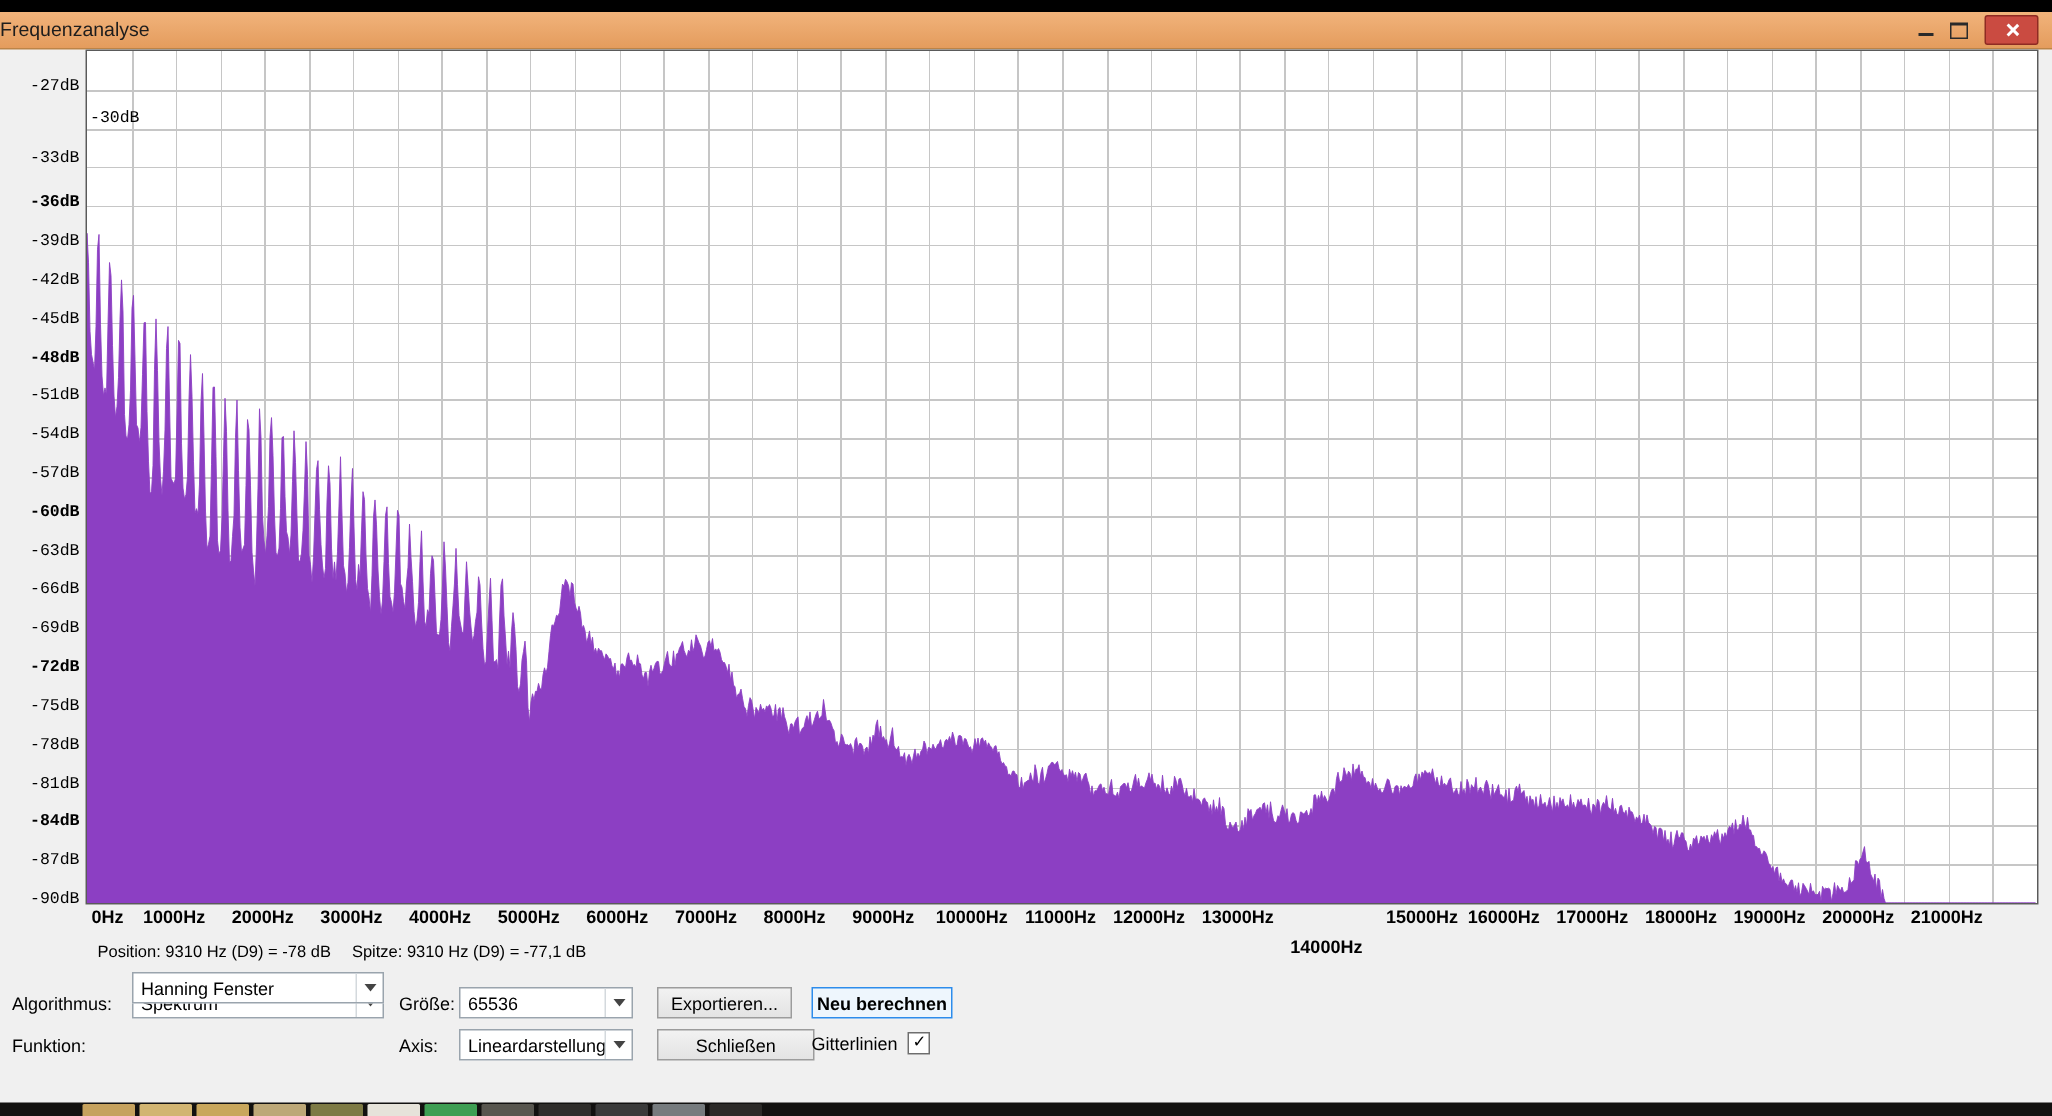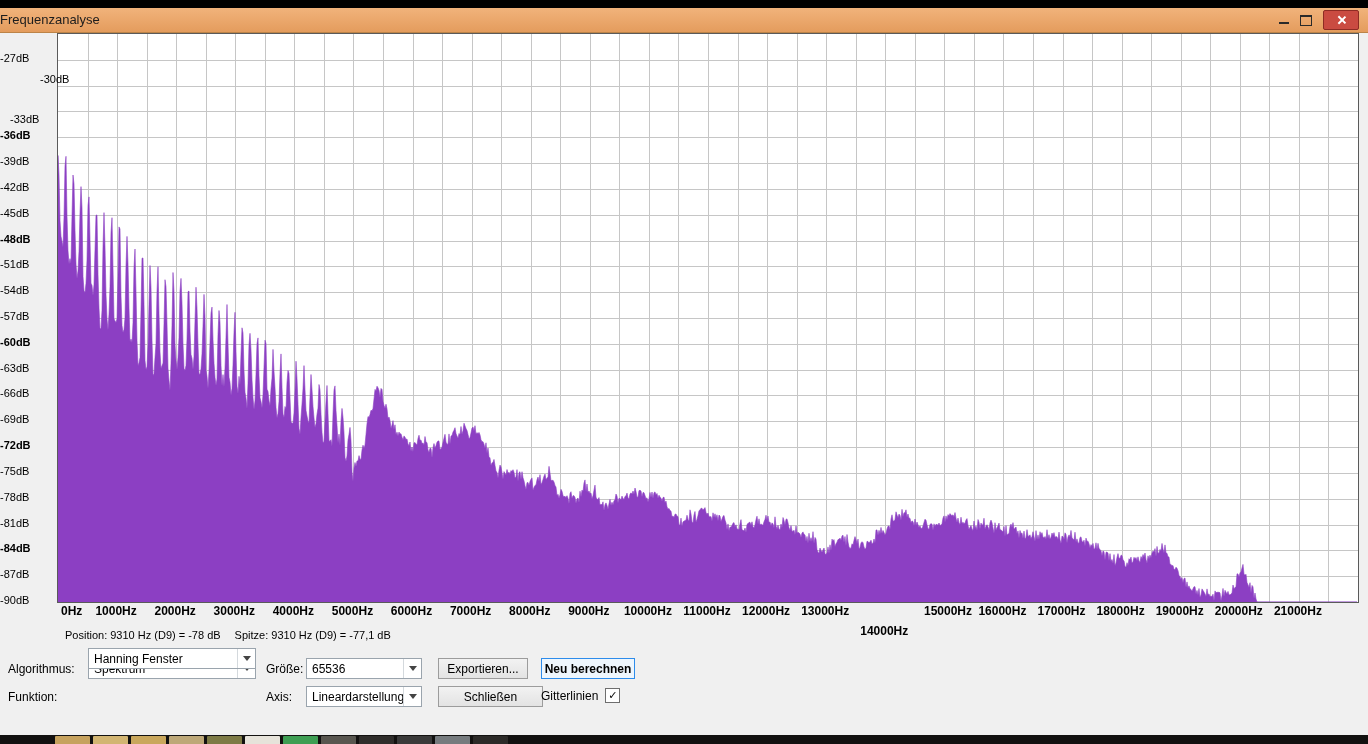--- a/index.html
+++ b/index.html
@@ -15,21 +15,21 @@
   .restore-glyph{width:10px;height:8px;border:1px solid #2a2a2a;border-top-width:2px;background:transparent;}
   .close-btn{width:34px;height:18px;background:#ca4b41;border:1px solid #8e2b23;border-radius:2px;position:relative;}
   .x-glyph{position:absolute;left:50%;top:50%;width:10px;height:10px;transform:translate(-50%,-50%);}
   .x-glyph::before,.x-glyph::after{content:"";position:absolute;left:4.5px;top:0;width:1.6px;height:10px;background:#fff;}
   .x-glyph::before{transform:rotate(45deg);}
   .x-glyph::after{transform:rotate(-45deg);}
 
   .plot-frame{position:absolute;left:57px;top:33px;width:1300px;height:568px;background:#fff;border:1px solid #5a5a5a;}
   .plot-frame svg{position:absolute;left:0;top:0;}
   #y-labels{position:absolute;left:0;top:33px;width:53px;height:568px;}
-  .ylab{position:absolute;left:0;width:53px;text-align:left;font-size:11px;color:#000;}
+  .ylab{position:absolute;left:0;width:53px;text-align:right;font-size:11px;color:#000;font-family:Liberation Mono, monospace;}
   .ylab.bold{font-weight:bold;}
   #x-labels{position:absolute;left:57px;top:604px;width:1302px;height:16px;}
   .xlab{position:absolute;top:0;width:80px;text-align:center;font-size:12px;font-weight:bold;color:#000;}
 
   .status{position:absolute;left:65px;top:629px;display:flex;gap:14px;font-size:11px;color:#000;}
 
   .frm-label{position:absolute;font-size:12px;color:#000;}
   .cmb{position:absolute;height:21px;background:#fff;border:1px solid #9aa4ad;box-sizing:border-box;}
   .cmb-value{position:absolute;left:5px;top:3px;font-size:12px;color:#000;white-space:nowrap;overflow:hidden;max-width:calc(100% - 22px);}
   .cmb-arrowbox{position:absolute;right:0;top:0;width:17px;height:100%;border-left:1px solid #d4d9dd;display:flex;align-items:center;justify-content:center;}
@@ -133,21 +133,21 @@
         <line x1="1182.5" y1="0" x2="1182.5" y2="568" stroke="#c6c6c6" stroke-width="1" shape-rendering="crispEdges"></line>
         <line x1="1211.5" y1="0" x2="1211.5" y2="568" stroke="#c6c6c6" stroke-width="1" shape-rendering="crispEdges"></line>
         <line x1="1241.5" y1="0" x2="1241.5" y2="568" stroke="#c6c6c6" stroke-width="1" shape-rendering="crispEdges"></line>
         <line x1="1270.5" y1="0" x2="1270.5" y2="568" stroke="#c6c6c6" stroke-width="1" shape-rendering="crispEdges"></line>
         <path d="M0,568L0,121.5L1,140.8L2,186.8L3,202.3L4,207.4L5,212.9L6,183.8L7,132.2L8,122.3L9,182.2L10,216.7L11,229.9L12,224.6L13,229.4L14,182.1L15,141.0L16,149.8L17,196.2L18,230.0L19,244.4L20,236.9L21,217.6L22,178.8L23,152.6L24,174.0L25,242.4L26,256.7L27,258.8L28,249.2L29,226.1L30,171.5L31,162.9L32,205.5L33,249.2L34,251.4L35,261.4L36,250.8L37,215.8L38,181.2L39,181.0L40,240.3L41,273.9L42,294.9L43,293.9L44,276.4L45,212.4L46,178.6L47,213.1L48,260.5L49,285.0L50,296.1L51,280.1L52,252.6L53,198.3L54,183.7L55,233.9L56,284.8L57,286.9L58,288.5L59,284.8L60,241.9L61,192.9L62,195.0L63,261.9L64,291.4L65,298.6L66,295.6L67,283.7L68,232.0L69,202.4L70,230.1L71,273.9L72,308.1L73,305.1L74,308.6L75,288.7L76,233.8L77,215.0L78,257.7L79,306.7L80,331.8L81,328.8L82,323.4L83,275.8L84,224.2L85,224.0L86,270.3L87,326.5L88,335.4L89,332.9L90,311.9L91,270.1L92,231.5L93,253.5L94,306.1L95,341.5L96,339.7L97,323.6L98,309.6L99,257.6L100,232.7L101,279.8L102,317.9L103,334.4L104,331.7L105,329.1L106,289.7L107,245.7L108,252.8L109,289.9L110,334.1L111,346.6L112,356.5L113,329.3L114,291.4L115,238.5L116,258.0L117,310.3L118,326.3L119,335.7L120,323.2L121,303.6L122,257.2L123,244.4L124,269.6L125,310.0L126,334.6L127,336.5L128,331.4L129,304.9L130,257.7L131,257.0L132,297.1L133,320.5L134,324.3L135,335.5L136,322.7L137,287.1L138,253.2L139,274.4L140,310.8L141,339.9L142,340.2L143,334.8L144,319.8L145,292.1L146,260.4L147,282.4L148,336.1L149,342.4L150,354.5L151,337.6L152,308.3L153,279.1L154,273.1L155,305.5L156,329.1L157,343.3L158,351.6L159,345.0L160,300.7L161,276.5L162,288.7L163,331.4L164,352.1L165,340.6L166,353.1L167,333.9L168,303.3L169,270.5L170,310.0L171,343.2L172,348.3L173,361.2L174,354.4L175,330.8L176,298.6L177,278.3L178,317.3L179,352.2L180,359.5L181,342.3L182,350.9L183,319.9L184,293.8L185,299.0L186,336.4L187,358.3L188,364.2L189,374.7L190,349.4L191,310.6L192,299.3L193,315.9L194,346.0L195,363.7L196,375.5L197,366.7L198,340.3L199,309.6L200,303.9L201,341.8L202,363.8L203,367.6L204,374.1L205,360.5L206,333.3L207,306.2L208,309.5L209,355.2L210,357.6L211,367.0L212,371.7L213,354.7L214,344.1L215,315.4L216,337.4L217,353.8L218,373.6L219,384.1L220,379.4L221,367.6L222,340.2L223,319.9L224,353.3L225,380.1L226,383.6L227,372.5L228,375.1L229,348.4L230,336.5L231,339.5L232,364.0L233,388.1L234,389.3L235,389.3L236,378.9L237,356.0L238,327.2L239,344.7L240,370.3L241,394.4L242,400.2L243,383.5L244,369.9L245,354.7L246,331.6L247,355.8L248,376.4L249,382.0L250,387.1L251,388.7L252,363.1L253,340.5L254,355.8L255,372.6L256,384.0L257,393.6L258,389.8L259,380.2L260,374.1L261,350.5L262,356.0L263,380.0L264,398.4L265,409.1L266,407.3L267,386.7L268,367.9L269,351.5L270,379.5L271,406.6L272,407.4L273,405.7L274,412.2L275,380.0L276,356.1L277,351.9L278,376.6L279,391.3L280,409.1L281,400.1L282,411.5L283,387.0L284,374.4L285,383.6L286,398.9L287,423.6L288,427.2L289,421.9L290,406.1L291,400.3L292,393.4L293,406.6L294,437.8L295,447.2L296,433.9L297,428.5L298,432.6L299,426.9L300,427.0L301,421.6L302,425.2L303,425.5L304,416.0L305,411.2L306,414.6L307,410.9L308,400.4L309,389.7L310,382.5L311,383.4L312,380.6L313,376.2L314,376.9L315,374.4L316,364.9L317,355.4L318,356.9L319,352.2L320,353.8L321,356.4L322,363.6L323,354.4L324,355.4L325,367.4L326,371.4L327,374.2L328,370.2L329,374.8L330,384.6L331,383.0L332,386.5L333,394.5L334,391.1L335,386.6L336,395.6L337,390.8L338,400.8L339,398.2L340,401.9L341,398.1L342,399.9L343,399.8L344,403.2L345,405.8L346,401.9L347,403.2L348,405.4L349,405.0L350,410.0L351,411.7L352,408.0L353,417.2L354,413.0L355,417.7L356,408.9L357,408.5L358,410.0L359,411.1L360,404.4L361,401.2L362,406.4L363,406.1L364,409.6L365,409.0L366,411.0L367,402.5L368,408.2L369,408.6L370,416.0L371,418.4L372,414.2L373,414.4L374,423.8L375,413.7L376,409.5L377,414.2L378,411.6L379,408.3L380,406.9L381,407.1L382,415.5L383,414.8L384,413.0L385,408.2L386,404.3L387,400.3L388,408.2L389,410.0L390,410.5L391,399.9L392,410.0L393,402.0L394,401.6L395,398.1L396,396.3L397,393.7L398,399.6L399,402.1L400,404.2L401,399.5L402,400.8L403,392.5L404,400.3L405,396.8L406,389.2L407,391.9L408,394.6L409,396.5L410,400.5L411,404.8L412,403.4L413,399.0L414,394.1L415,393.1L416,397.0L417,391.7L418,400.2L419,398.6L420,399.8L421,398.4L422,400.8L423,405.7L424,407.7L425,407.7L426,410.2L427,414.5L428,408.8L429,419.3L430,414.0L431,422.7L432,423.9L433,431.5L434,428.9L435,428.5L436,425.4L437,431.5L438,437.0L439,438.5L440,443.9L441,436.3L442,431.1L443,432.9L444,438.4L445,445.2L446,437.6L447,439.5L448,441.1L449,435.5L450,439.3L451,438.2L452,440.6L453,436.6L454,437.6L455,435.7L456,438.3L457,443.9L458,442.8L459,435.6L460,447.2L461,438.6L462,437.7L463,445.6L464,437.7L465,443.8L466,446.8L467,451.7L468,455.5L469,448.7L470,448.5L471,451.6L472,447.4L473,445.3L474,443.9L475,456.2L476,453.4L477,451.4L478,450.9L479,445.8L480,443.1L481,447.4L482,440.6L483,450.4L484,448.8L485,445.5L486,442.2L487,440.1L488,445.5L489,444.2L490,442.9L491,432.3L492,439.2L493,446.5L494,446.5L495,446.2L496,448.1L497,451.4L498,453.1L499,461.5L500,460.3L501,464.2L502,460.7L503,455.3L504,457.3L505,461.5L506,462.7L507,462.3L508,463.4L509,461.7L510,464.2L511,469.8L512,459.6L513,457.7L514,464.6L515,461.7L516,461.7L517,463.5L518,469.3L519,464.9L520,464.0L521,468.4L522,457.2L523,463.0L524,456.1L525,457.6L526,449.1L527,445.9L528,457.8L529,450.0L530,458.4L531,457.0L532,459.6L533,459.1L534,465.0L535,461.7L536,456.2L537,451.1L538,463.2L539,465.2L540,465.8L541,463.6L542,470.9L543,470.3L544,470.8L545,467.8L546,476.5L547,470.8L548,468.9L549,471.4L550,475.3L551,469.8L552,465.3L553,471.5L554,468.2L555,470.9L556,466.7L557,466.0L558,460.0L559,462.1L560,469.1L561,464.3L562,464.6L563,465.9L564,462.1L565,464.6L566,465.4L567,462.4L568,461.9L569,459.1L570,463.8L571,464.9L572,460.1L573,458.8L574,460.3L575,457.0L576,460.3L577,454.0L578,457.5L579,463.3L580,462.9L581,456.6L582,456.3L583,457.0L584,462.8L585,458.4L586,458.7L587,461.6L588,464.7L589,463.8L590,468.0L591,464.4L592,458.4L593,463.6L594,458.0L595,464.5L596,458.7L597,457.9L598,461.1L599,459.4L600,464.3L601,461.2L602,463.1L603,464.2L604,466.9L605,463.6L606,463.1L607,468.8L608,467.1L609,472.8L610,475.2L611,474.4L612,476.6L613,477.1L614,482.7L615,482.0L616,483.5L617,480.2L618,480.0L619,482.2L620,482.5L621,490.7L622,491.2L623,484.1L624,492.4L625,487.8L626,487.3L627,486.4L628,486.3L629,481.2L630,485.5L631,487.2L632,475.8L633,480.1L634,487.9L635,489.0L636,481.0L637,477.5L638,488.2L639,485.4L640,481.6L641,476.7L642,476.0L643,474.3L644,474.3L645,476.0L646,474.9L647,473.6L648,478.5L649,480.4L650,479.0L651,482.4L652,483.0L653,482.5L654,487.3L655,478.8L656,483.4L657,479.8L658,484.0L659,480.8L660,487.1L661,481.0L662,482.0L663,487.8L664,485.0L665,482.3L666,481.4L667,486.1L668,489.0L669,495.8L670,489.9L671,496.8L672,493.1L673,493.3L674,491.4L675,489.2L676,488.6L677,493.0L678,490.8L679,495.0L680,495.2L681,495.7L682,489.7L683,485.6L684,495.7L685,496.2L686,496.9L687,494.1L688,498.4L689,490.4L690,489.6L691,488.4L692,488.3L693,491.3L694,487.8L695,492.9L696,494.0L697,490.7L698,485.8L699,482.2L700,490.2L701,484.8L702,490.9L703,489.9L704,490.8L705,491.3L706,487.8L707,485.4L708,481.2L709,486.3L710,482.1L711,488.5L712,488.0L713,492.0L714,488.8L715,490.1L716,494.1L717,482.8L718,492.1L719,494.9L720,491.2L721,494.9L722,496.1L723,490.0L724,493.8L725,483.5L726,486.4L727,491.1L728,485.3L729,484.9L730,488.7L731,493.7L732,496.3L733,491.5L734,497.2L735,497.3L736,496.2L737,500.7L738,491.8L739,498.9L740,498.6L741,498.8L742,500.1L743,503.4L744,499.0L745,497.9L746,500.3L747,501.0L748,507.4L749,502.4L750,509.3L751,499.2L752,507.5L753,503.7L754,507.4L755,497.7L756,509.6L757,503.4L758,505.1L759,515.6L760,518.2L761,519.2L762,514.0L763,516.5L764,518.2L765,516.0L766,514.0L767,519.6L768,520.6L769,518.8L770,512.9L771,519.2L772,510.8L773,516.8L774,505.1L775,507.2L776,505.6L777,512.8L778,509.8L779,508.2L780,505.6L781,505.3L782,504.1L783,506.6L784,501.9L785,501.2L786,508.2L787,502.5L788,511.8L789,500.5L790,508.1L791,512.9L792,514.4L793,514.0L794,509.8L795,511.0L796,506.3L797,502.6L798,505.8L799,509.7L800,505.1L801,514.7L802,513.5L803,508.9L804,507.7L805,508.7L806,513.0L807,515.2L808,514.1L809,507.3L810,507.6L811,508.7L812,508.0L813,506.2L814,509.9L815,509.3L816,505.0L817,509.1L818,496.0L819,495.9L820,501.2L821,496.3L822,499.9L823,493.4L824,499.4L825,496.4L826,498.4L827,501.0L828,499.2L829,495.0L830,492.2L831,492.0L832,495.6L833,485.1L834,480.8L835,486.8L836,487.3L837,485.5L838,477.8L839,481.1L840,483.8L841,480.1L842,481.4L843,486.3L844,475.3L845,482.8L846,478.7L847,478.9L848,475.8L849,483.2L850,480.0L851,484.2L852,484.3L853,488.7L854,486.9L855,487.6L856,491.7L857,485.0L858,491.6L859,488.0L860,490.8L861,493.4L862,491.8L863,494.6L864,494.4L865,491.9L866,488.4L867,485.2L868,486.2L869,490.7L870,494.7L871,495.2L872,490.4L873,489.7L874,490.1L875,496.3L876,489.8L877,492.4L878,490.3L879,490.6L880,491.2L881,489.0L882,491.4L883,491.2L884,489.8L885,484.1L886,481.9L887,488.3L888,481.9L889,485.8L890,480.6L891,482.3L892,479.6L893,481.0L894,481.7L895,480.8L896,483.0L897,478.5L898,484.2L899,488.5L900,484.1L901,489.0L902,490.4L903,483.2L904,489.6L905,488.2L906,489.8L907,488.9L908,486.0L909,484.6L910,491.4L911,495.4L912,493.3L913,491.5L914,495.1L915,496.4L916,487.0L917,494.7L918,492.1L919,496.3L920,485.5L921,488.2L922,495.1L923,489.1L924,490.9L925,491.0L926,484.2L927,495.2L928,492.3L929,490.7L930,493.1L931,495.9L932,488.8L933,486.1L934,488.8L935,494.0L936,499.2L937,488.7L938,496.2L939,493.7L940,491.9L941,489.1L942,496.0L943,495.8L944,497.3L945,497.7L946,492.5L947,502.4L948,491.5L949,501.3L950,499.9L951,499.8L952,492.4L953,490.1L954,493.5L955,488.6L956,495.3L957,494.2L958,493.0L959,499.8L960,496.9L961,503.9L962,496.5L963,499.7L964,498.9L965,504.5L966,497.1L967,504.8L968,503.4L969,495.6L970,502.2L971,502.2L972,500.8L973,504.8L974,502.5L975,497.7L976,502.6L977,507.5L978,496.6L979,505.4L980,500.9L981,505.5L982,497.7L983,501.0L984,498.6L985,503.3L986,503.9L987,502.5L988,505.2L989,495.7L990,504.5L991,500.7L992,505.2L993,503.2L994,499.0L995,501.4L996,498.6L997,503.4L998,502.6L999,502.9L1000,505.6L1001,498.1L1002,505.9L1003,509.5L1004,502.0L1005,502.8L1006,505.5L1007,498.8L1008,500.5L1009,509.1L1010,503.1L1011,500.9L1012,502.9L1013,496.4L1014,503.9L1015,504.8L1016,506.2L1017,498.2L1018,507.9L1019,504.9L1020,509.0L1021,509.2L1022,503.4L1023,502.9L1024,507.4L1025,508.3L1026,506.2L1027,511.9L1028,504.1L1029,507.4L1030,507.2L1031,509.7L1032,514.1L1033,510.6L1034,512.4L1035,509.4L1036,515.3L1037,514.4L1038,508.8L1039,515.6L1040,509.3L1041,514.5L1042,515.4L1043,516.9L1044,521.8L1045,517.0L1046,517.7L1047,525.9L1048,518.3L1049,518.0L1050,519.2L1051,526.8L1052,519.6L1053,527.7L1054,525.5L1055,529.6L1056,520.5L1057,531.8L1058,528.9L1059,523.3L1060,519.6L1061,524.5L1062,524.3L1063,521.2L1064,521.4L1065,525.9L1066,526.8L1067,532.3L1068,533.3L1069,528.7L1070,531.8L1071,524.7L1072,526.1L1073,523.1L1074,529.2L1075,527.7L1076,523.3L1077,524.9L1078,523.5L1079,526.8L1080,522.8L1081,526.9L1082,528.5L1083,522.5L1084,524.9L1085,520.5L1086,523.2L1087,519.0L1088,525.5L1089,529.3L1090,521.8L1091,524.9L1092,521.1L1093,524.0L1094,519.2L1095,516.9L1096,518.3L1097,514.6L1098,522.5L1099,512.4L1100,519.3L1101,519.1L1102,515.4L1103,516.9L1104,509.4L1105,515.1L1106,518.9L1107,510.9L1108,519.1L1109,519.3L1110,522.8L1111,523.0L1112,530.4L1113,530.4L1114,531.8L1115,531.6L1116,535.6L1117,535.6L1118,533.2L1119,534.3L1120,536.7L1121,541.4L1122,542.5L1123,545.4L1124,543.6L1125,548.7L1126,544.5L1127,544.0L1128,553.6L1129,547.9L1130,554.1L1131,551.9L1132,554.8L1133,555.4L1134,557.3L1135,554.7L1136,552.7L1137,552.8L1138,559.9L1139,556.4L1140,561.0L1141,554.5L1142,563.4L1143,561.0L1144,554.9L1145,556.4L1146,558.1L1147,560.0L1148,562.4L1149,554.9L1150,560.7L1151,559.9L1152,562.4L1153,562.3L1154,562.4L1155,560.2L1156,566.8L1157,556.9L1158,559.0L1159,558.1L1160,558.5L1161,558.1L1162,558.9L1163,567.0L1164,561.7L1165,554.4L1166,562.5L1167,556.3L1168,558.2L1169,559.9L1170,557.4L1171,560.8L1172,560.9L1173,560.1L1174,559.0L1175,551.0L1176,555.0L1177,553.6L1178,552.6L1179,539.8L1180,540.0L1181,542.9L1182,538.9L1183,537.7L1184,533.9L1185,530.4L1186,540.1L1187,541.2L1188,540.2L1189,548.6L1190,550.7L1191,553.5L1192,548.7L1193,559.1L1194,551.4L1195,552.9L1196,564.6L1197,559.0L1198,565.0L1199,568.0L1200,568.0L1201,568.0L1202,568.0L1203,568.0L1204,568.0L1205,568.0L1206,568.0L1207,568.0L1208,568.0L1209,568.0L1210,568.0L1211,568.0L1212,568.0L1213,568.0L1214,568.0L1215,568.0L1216,568.0L1217,568.0L1218,568.0L1219,568.0L1220,568.0L1221,568.0L1222,568.0L1223,568.0L1224,568.0L1225,568.0L1226,568.0L1227,568.0L1228,568.0L1229,568.0L1230,568.0L1231,568.0L1232,568.0L1233,568.0L1234,568.0L1235,568.0L1236,568.0L1237,568.0L1238,568.0L1239,568.0L1240,568.0L1241,568.0L1242,568.0L1243,568.0L1244,568.0L1245,568.0L1246,568.0L1247,568.0L1248,568.0L1249,568.0L1250,568.0L1251,568.0L1252,568.0L1253,568.0L1254,568.0L1255,568.0L1256,568.0L1257,568.0L1258,568.0L1259,568.0L1260,568.0L1261,568.0L1262,568.0L1263,568.0L1264,568.0L1265,568.0L1266,568.0L1267,568.0L1268,568.0L1269,568.0L1270,568.0L1271,568.0L1272,568.0L1273,568.0L1274,568.0L1275,568.0L1276,568.0L1277,568.0L1278,568.0L1279,568.0L1280,568.0L1281,568.0L1282,568.0L1283,568.0L1284,568.0L1285,568.0L1286,568.0L1287,568.0L1288,568.0L1289,568.0L1290,568.0L1291,568.0L1292,568.0L1293,568.0L1294,568.0L1295,568.0L1296,568.0L1297,568.0L1298,568.0L1299,568.0L1299,568Z" fill="#8c3fc3" stroke="#8c3fc3" stroke-width="0.6"></path>
       </svg>
   </div>
   <div id="y-labels">
       <div class="ylab" style="top: 18.8182px;">-27dB</div>
       <div class="ylab" style="top: 40px; margin-left: 40px;">-30dB</div>
-      <div class="ylab" style="top: 80px; padding-left: 10px;">-33dB</div>
+      <div class="ylab" style="top: 67px;">-33dB</div>
       <div class="ylab bold" style="top: 96.2727px;">-36dB</div>
       <div class="ylab" style="top: 122.091px;">-39dB</div>
       <div class="ylab" style="top: 147.909px;">-42dB</div>
       <div class="ylab" style="top: 173.727px;">-45dB</div>
       <div class="ylab bold" style="top: 199.545px;">-48dB</div>
       <div class="ylab" style="top: 225.364px;">-51dB</div>
       <div class="ylab" style="top: 251.182px;">-54dB</div>
       <div class="ylab" style="top: 277px;">-57dB</div>
       <div class="ylab bold" style="top: 302.818px;">-60dB</div>
       <div class="ylab" style="top: 328.636px;">-63dB</div>

